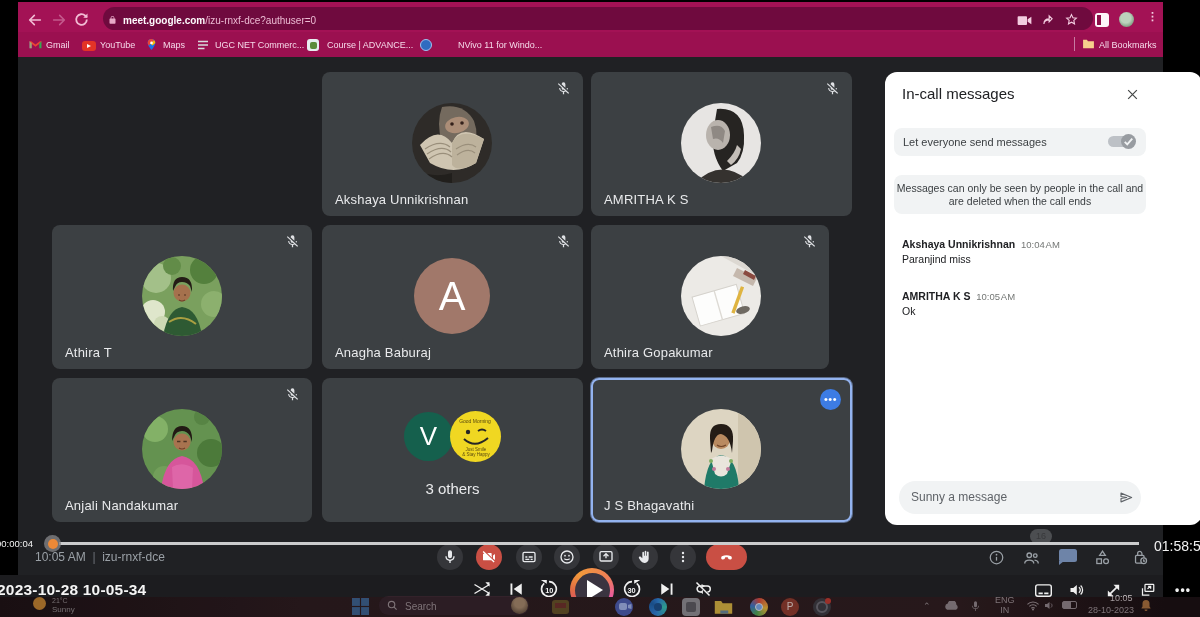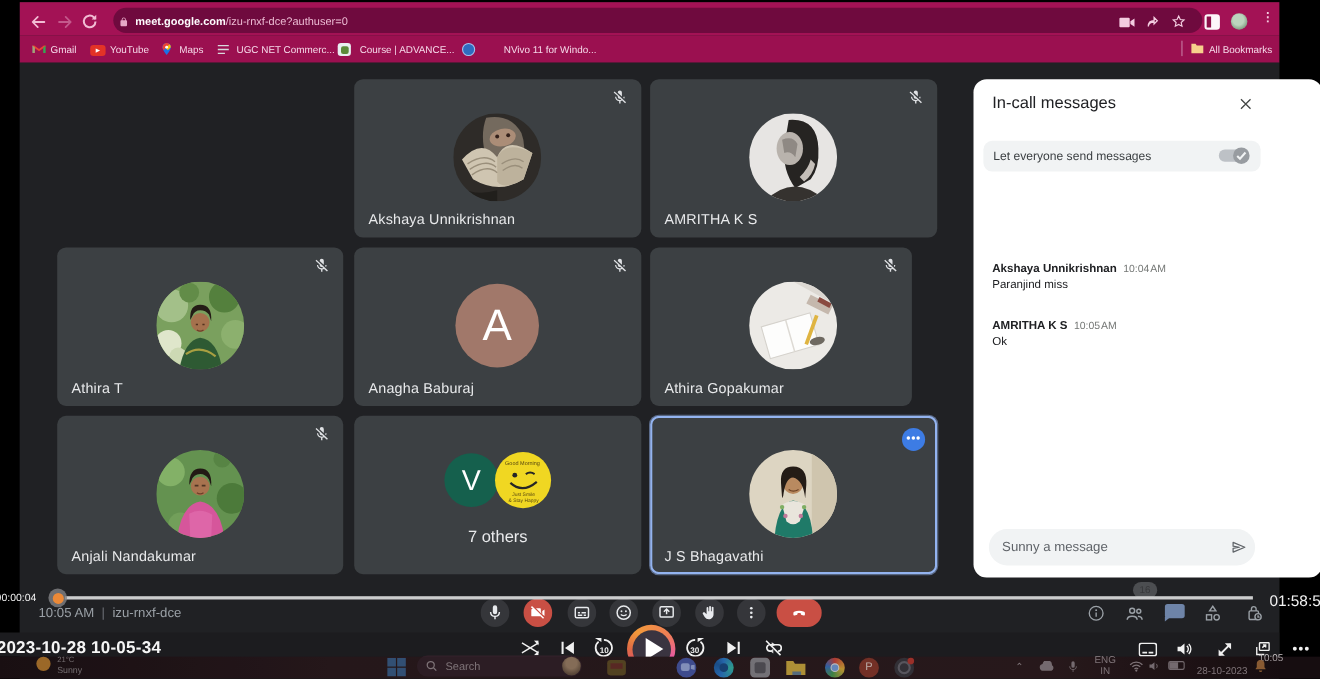--- a/index.html
+++ b/index.html
@@ -199,21 +199,21 @@
     <div class="abs" style="left:128px;top:33px;width:51px;height:51px;border-radius:50%;background:#f0d722">
       <svg width="51" height="51" viewBox="0 0 51 51">
           <text x="25" y="12" font-size="5" text-anchor="middle" fill="#5a4a10">Good Morning</text>
           <circle cx="18" cy="21" r="2.2" fill="#262626"></circle>
           <path d="M28 20 q4 -3 8 0" stroke="#262626" stroke-width="1.8" fill="none"></path>
           <path d="M14 28 q11 10 24 -1" stroke="#262626" stroke-width="2" fill="none"></path>
           <text x="26" y="40" font-size="4.5" text-anchor="middle" fill="#5a4a10">Just Smile</text>
           <text x="26" y="45" font-size="4.5" text-anchor="middle" fill="#5a4a10">&amp; Stay Happy</text>
         </svg>
     </div>
-    <div class="abs" style="left:0;top:102px;width:261px;text-align:center;color:#e9eaec;font-size:15px">7 others</div>
+    <div class="abs" style="left:0;top:102px;width:261px;text-align:center;color:#e9eaec;font-size:15px">3 others</div>
   </div>
   <div class="tile abs" style="left:573px;top:376px;width:261px;height:144px;box-shadow:0 0 0 2px #93b3ef inset, 0 0 0 1px #5b6b8a">
     <div class="av" style="left:90px;top:31px;width:80px;height:80px"><svg width="80" height="80">
           <rect width="80" height="80" fill="#ddd5c2"></rect>
           <rect x="57" y="0" width="23" height="80" fill="#cfc5ae"></rect>
           <path d="M23 80 Q26 48 40 46 Q56 48 58 80 Z" fill="#1f7a68"></path>
           <path d="M30 50 q10 -7 21 0 l-5 15 q-6 5 -12 0 Z" fill="#e9e5dc"></path>
           <circle cx="30" cy="52" r="2" fill="#7fae63"></circle>
           <circle cx="50" cy="52" r="2" fill="#7fae63"></circle>
           <circle cx="33" cy="60" r="2" fill="#c07a9a"></circle>
@@ -232,20 +232,21 @@
   <svg class="abs" style="left:241px;top:16px" width="13" height="13" viewBox="0 0 24 24">
       <path stroke="#444746" stroke-width="2.2" d="M4 4l16 16M20 4L4 20"></path>
     </svg>
   <div class="abs" style="left:9px;top:56px;width:252px;height:28px;background:#f1f3f4;border-radius:8px">
     <div class="abs" style="left:9px;top:8px;font-size:11px;color:#3c4043">Let everyone send messages</div>
     <div class="abs" style="left:214px;top:8px;width:26px;height:11px;border-radius:6px;background:#bdc1c6"></div>
     <div class="abs" style="left:227px;top:6px;width:15px;height:15px;border-radius:50%;background:#989ca1"><svg width="15" height="15" viewBox="0 0 24 24">
           <path fill="none" stroke="#f1f3f4" stroke-width="3" d="M6 12.5l4 4 8-9"></path>
         </svg></div>
   </div>
+  <div class="abs" style="left:9px;top:103px;width:252px;height:39px;background:#f1f3f4;border-radius:8px;text-align:center;font-size:10.5px;color:#3c4043;line-height:13px;padding-top:7px">Messages can only be seen by people in the call and<br>are deleted when the call ends</div>
   <div class="abs" style="left:17px;top:166px;font-size:10.5px;color:#202124"><b>Akshaya Unnikrishnan</b>&nbsp; <span style="color:#747775;font-size:9.5px">10:04 AM</span></div>
   <div class="abs" style="left:17px;top:181px;font-size:10.5px;color:#202124">Paranjind miss</div>
   <div class="abs" style="left:17px;top:218px;font-size:10.5px;color:#202124"><b>AMRITHA K S</b>&nbsp; <span style="color:#747775;font-size:9.5px">10:05 AM</span></div>
   <div class="abs" style="left:17px;top:233px;font-size:10.5px;color:#202124">Ok</div>
   <div class="abs" style="left:14px;top:409px;width:242px;height:33px;background:#f1f3f4;border-radius:17px">
     <div class="abs" style="left:12px;top:9px;font-size:12px;color:#5f6368">Sunny a message</div>
     <svg class="abs" style="left:219px;top:9px" width="16" height="15" viewBox="0 0 24 24">
         <path fill="none" stroke="#5f6368" stroke-width="1.8" stroke-linejoin="round" d="M4 19v-5.5L13 12 4 10.5V5l17 7z"></path>
       </svg>
   </div>
@@ -437,18 +438,18 @@
     <path fill="none" stroke="#9b9094" stroke-width="2" d="M2 6a14 14 0 0 1 20 0M5.5 9.5a9 9 0 0 1 13 0M9 13a4.5 4.5 0 0 1 6 0"></path>
     <circle cx="12" cy="15.5" r="1.8" fill="#9b9094"></circle>
   </svg>
 <svg class="abs" style="left:1044px;top:600px" width="12" height="11" viewBox="0 0 24 20">
     <path fill="#8f8589" d="M2 7v6h4l5 4V3L6 7z"></path>
     <path fill="none" stroke="#8f8589" stroke-width="1.8" d="M14 6a5 5 0 0 1 0 8"></path>
   </svg>
 <div class="abs" style="left:1062px;top:601px;width:15px;height:8px;border:1px solid #8f8589;border-radius:2px">
     <div style="width:8px;height:6px;background:#8f8589"></div>
   </div>
-<div class="abs" style="left:1144px;top:593px;color:#c9c2c4;font-size:9px">10:05</div>
+<div class="abs" style="left:1110px;top:593px;color:#c9c2c4;font-size:9px">10:05</div>
 <div class="abs" style="left:1088px;top:605px;color:#9b9094;font-size:9px">28-10-2023</div>
 <svg class="abs" style="left:1140px;top:599px" width="12" height="13" viewBox="0 0 24 26">
     <path fill="#a8703c" d="M12 2a7 7 0 0 0-7 7v6l-2 3v1h18v-1l-2-3V9a7 7 0 0 0-7-7zm0 22a3 3 0 0 0 3-3H9a3 3 0 0 0 3 3z"></path>
   </svg>
 <div class="abs" style="left:0;top:597px;width:1200px;height:20px;background:rgba(24,14,16,.22);pointer-events:none"></div>
 
 </body></html>

